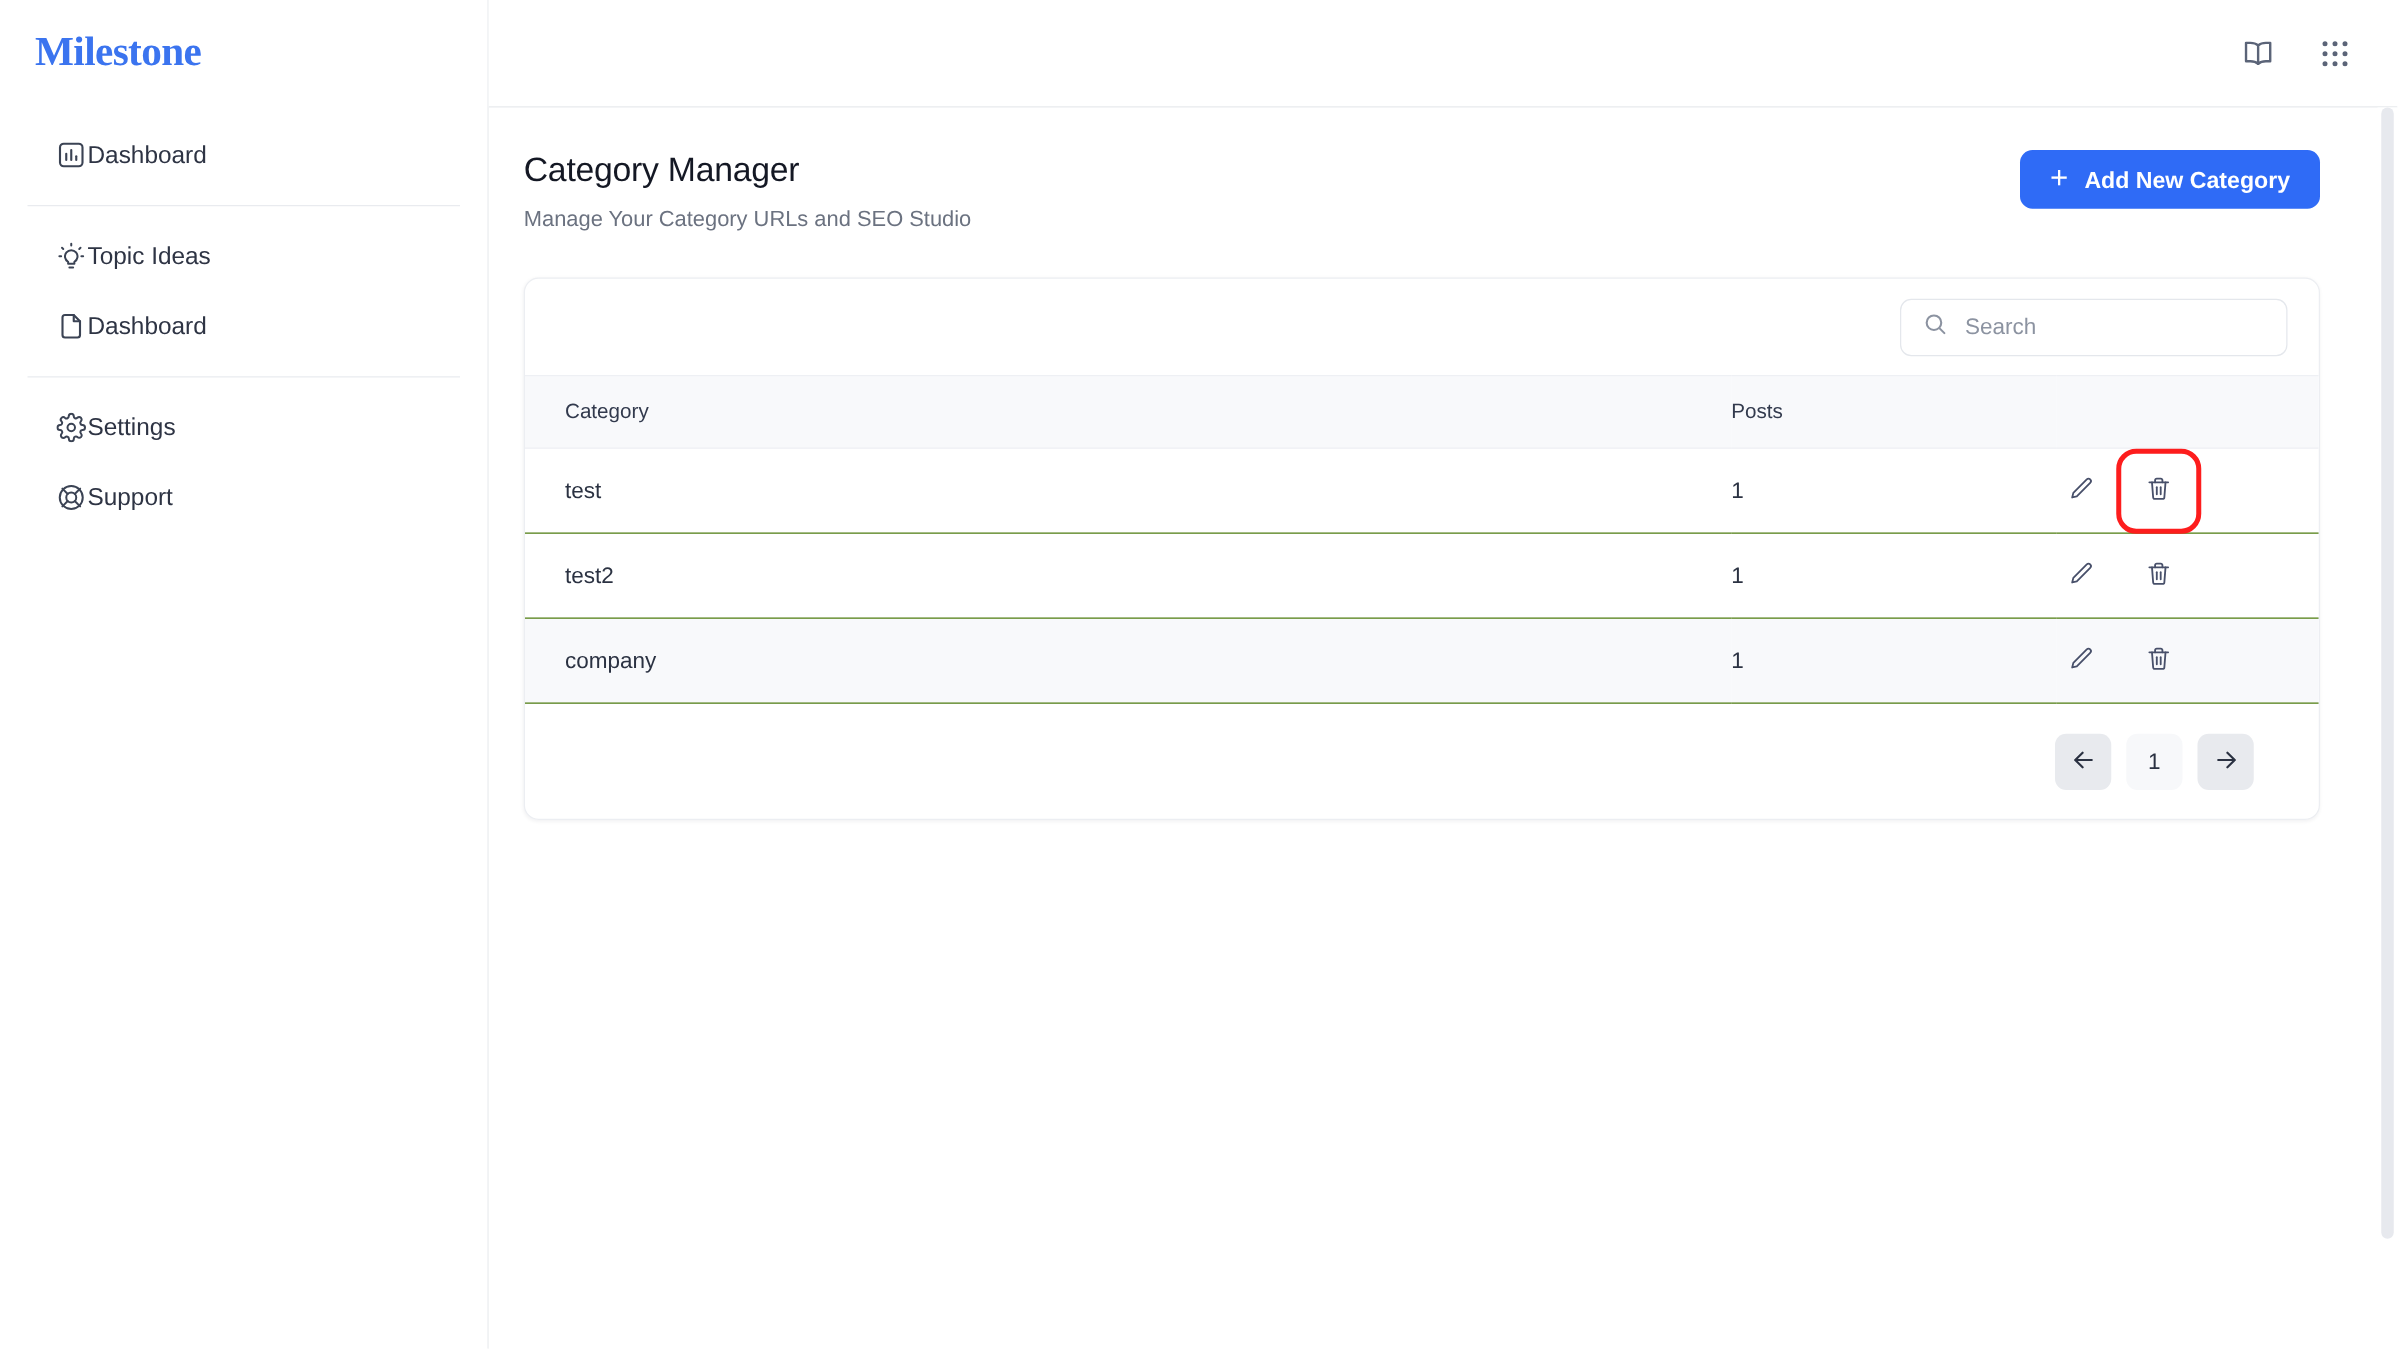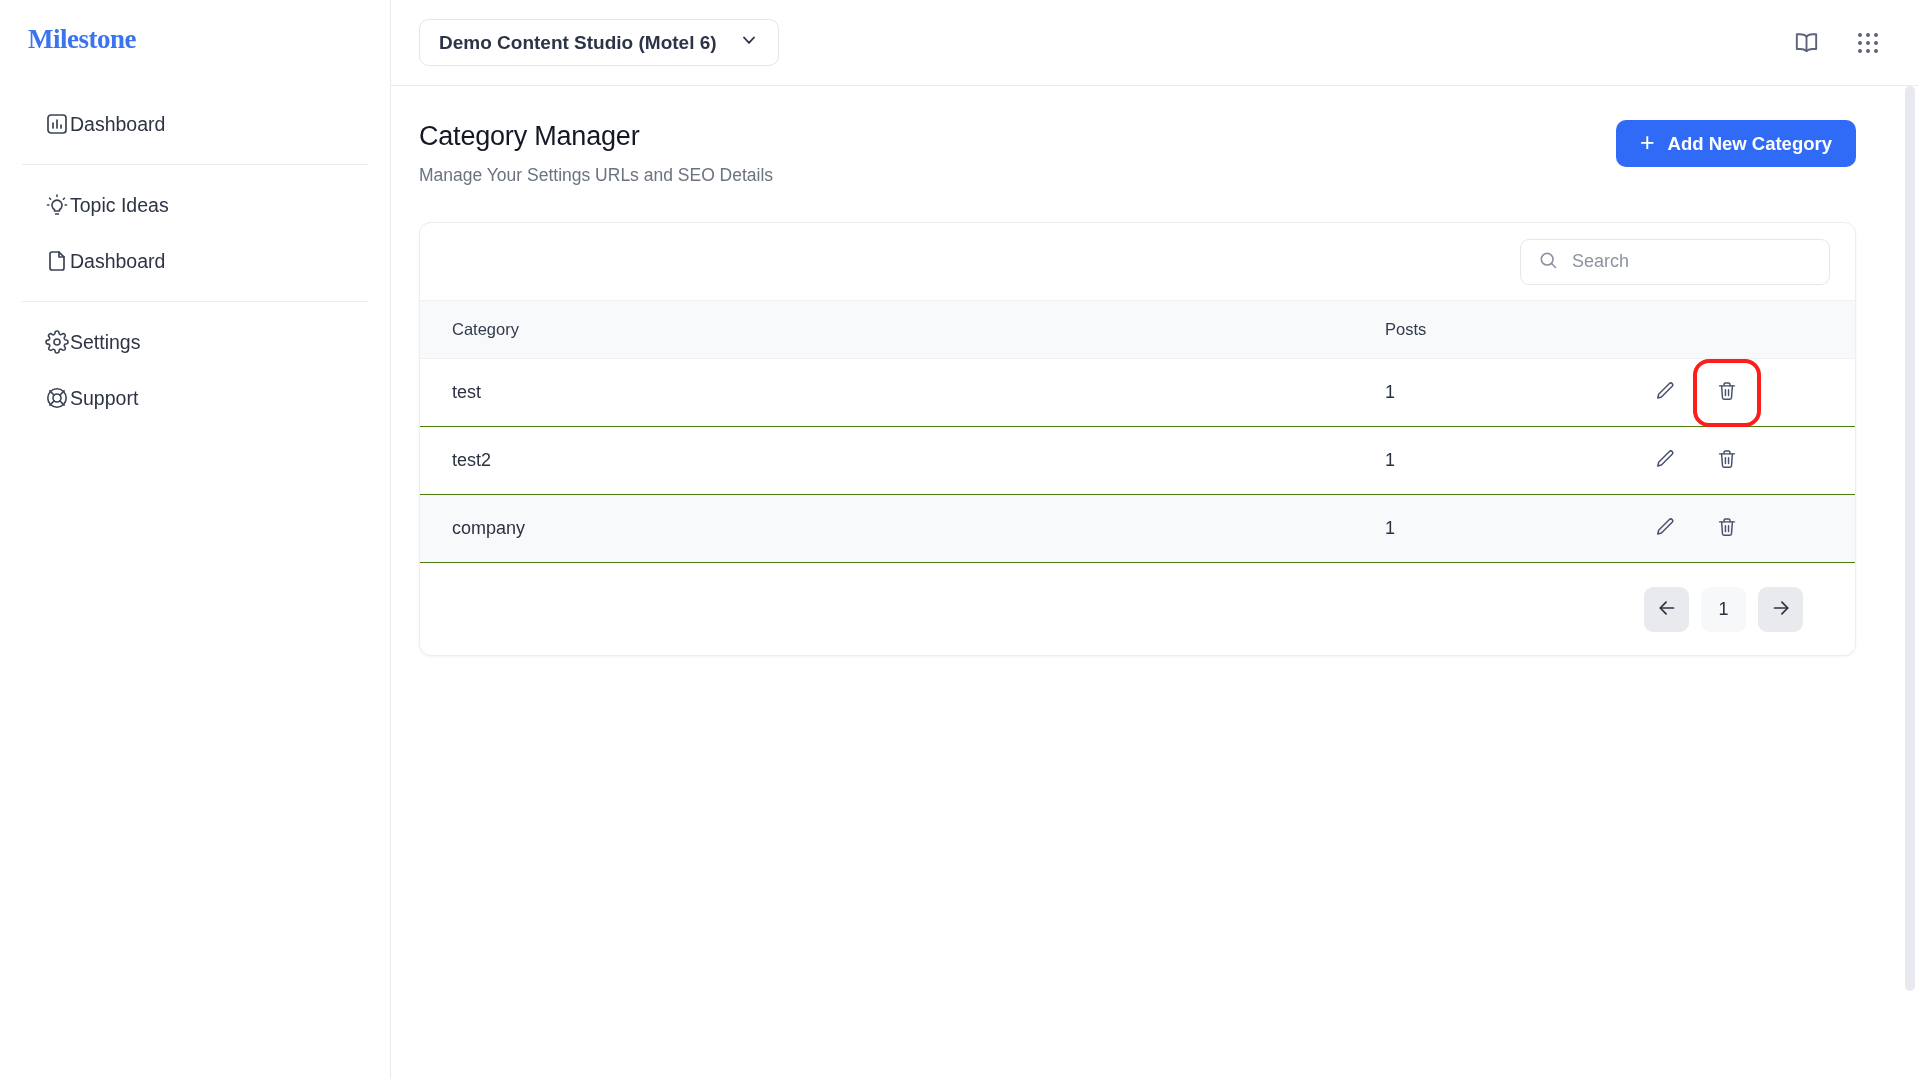--- a/index.html
+++ b/index.html
@@ -15,21 +15,21 @@
   .sidebar {
     width: 391px; height: 1079px;
     background: #ffffff;
     border-right: 1px solid #e8eaed;
     flex: 0 0 391px;
     position: relative;
   }
   .logo-wrap { padding: 26px 0 0 28px; height: 86px; }
   .logo-text {
     font-family: "Liberation Serif", serif;
-    font-size: 27px;
+    font-size: 33px;
     font-weight: 700;
     color: #3b74ef;
     letter-spacing: -0.5px;
     line-height: 1;
     font-style: normal;
   }
   .nav-group { padding: 0 22px; }
   .nav-item {
     display: flex; align-items: center;
     height: 52px;
@@ -280,28 +280,20 @@
           </svg>
         </span>
         <span>Support</span>
       </div>
     </div>
   </aside>
 
   <section class="main">
 
     <header class="topbar">
-      <div class="studio-select">
-        <span>Demo Content Studio (Motel 6)</span>
-        <span>
-          <svg width="20" height="20" viewBox="0 0 24 24" fill="none" stroke="#2d3448" stroke-width="2.2" stroke-linecap="round" stroke-linejoin="round">
-            <polyline points="6 9 12 15.5 18 9"></polyline>
-          </svg>
-        </span>
-      </div>
       <div class="topbar-spacer"></div>
       <div class="topbar-icons">
         <span class="ticon">
           <svg width="27" height="27" viewBox="0 0 24 24" fill="none" stroke="#5b6478" stroke-width="1.7" stroke-linecap="round" stroke-linejoin="round">
             <path d="M12 6.5C10.6 5.3 8.8 4.7 6.5 4.7H3.4v13.1h3.1c2.3 0 4.1.6 5.5 1.8"></path>
             <path d="M12 6.5c1.4-1.2 3.2-1.8 5.5-1.8h3.1v13.1h-3.1c-2.3 0-4.1.6-5.5 1.8"></path>
             <line x1="12" y1="6.5" x2="12" y2="19.6"></line>
           </svg>
         </span>
         <span class="ticon">
@@ -318,21 +310,21 @@
           </span>
         </span>
       </div>
     </header>
 
     <div class="page">
 
       <div class="page-head">
         <div>
           <h1 class="page-title">Category Manager</h1>
-          <div class="page-sub">Manage Your Settings URLs and SEO Details</div>
+          <div class="page-sub">Manage Your Category URLs and SEO Studio</div>
         </div>
         <div class="head-spacer"></div>
         <button class="btn-primary">
           <span class="plus">+</span>
           <span>Add New Category</span>
         </button>
       </div>
 
       <div class="card">
 

